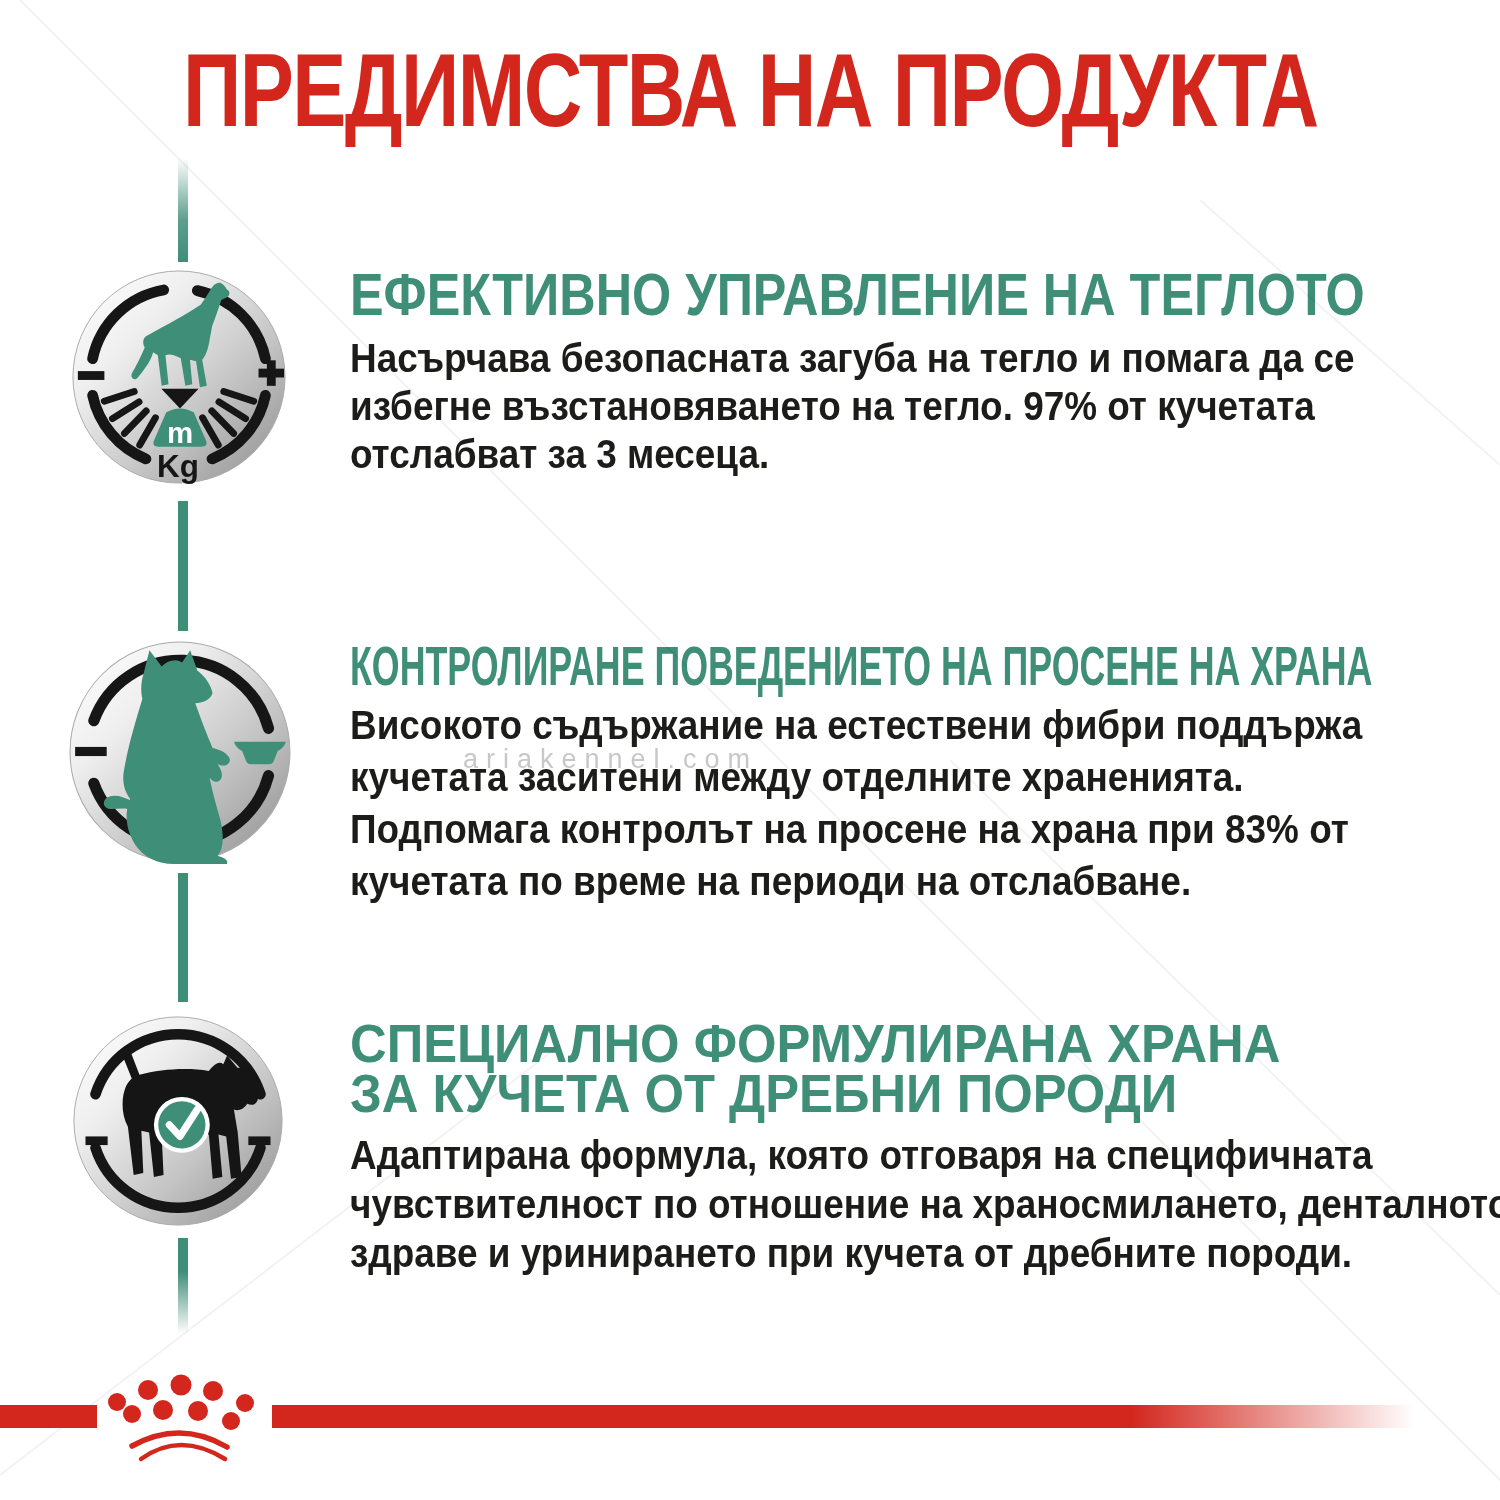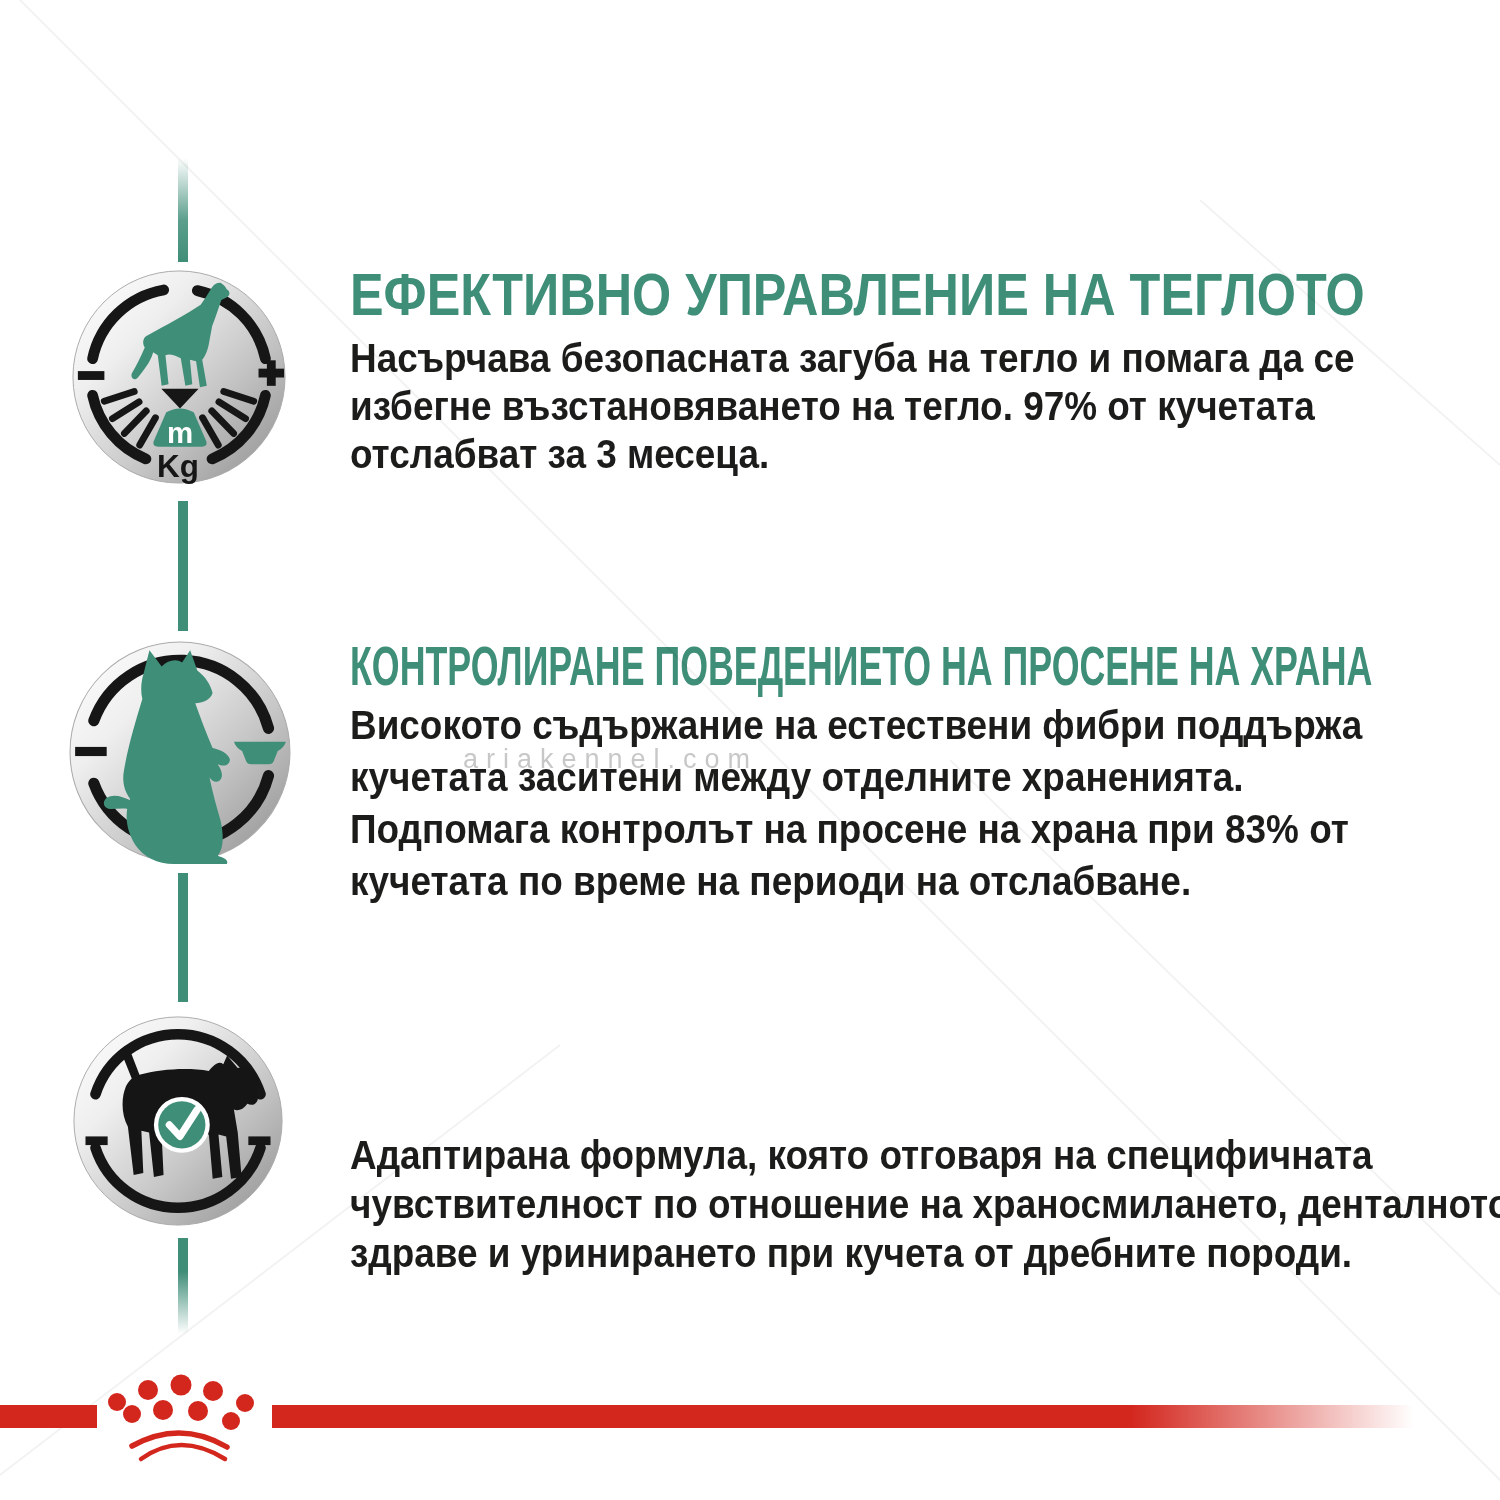--- a/index.html
+++ b/index.html
@@ -38,20 +38,23 @@
   .crown{position:absolute;left:95px;top:1368px;width:170px;height:105px;}
   .sitemark{position:absolute;left:463px;top:744px;font-family:Liberation Sans, sans-serif;
             font-size:27px;letter-spacing:8px;color:#9b9b9b;opacity:.55;white-space:nowrap;}
   .diag{position:absolute;left:0;top:0;width:1500px;height:1500px;pointer-events:none;}
 </style>
 </head>
 <body>
 
 <div class="page">
 
+  <h1 class="title">
+    <span class="cond t-title">ПРЕДИМСТВА НА ПРОДУКТА</span>
+  </h1>
 
   <div class="tl-seg seg1"></div>
   <div class="tl-seg seg2"></div>
   <div class="tl-seg seg3"></div>
   <div class="tl-seg seg4"></div>
 
   <svg class="badge bdg1" viewBox="0 0 220 220">
     <defs>
       <linearGradient id="metal1" x1="0" y1="0" x2="1" y2="1">
         <stop offset="0" stop-color="#ffffff"></stop>
@@ -150,20 +153,24 @@
   <h2 class="heading h-left h2s">
     <span class="cond">КОНТРОЛИРАНЕ ПОВЕДЕНИЕТО НА ПРОСЕНЕ НА ХРАНА</span>
   </h2>
   <div class="bodyblock b2">
     <div>Високото съдържание на естествени фибри поддържа</div>
     <div>кучетата заситени между отделните храненията.</div>
     <div>Подпомага контролът на просене на храна при 83% от</div>
     <div>кучетата по време на периоди на отслабване.</div>
   </div>
 
+  <h2 class="heading h-left h3s">
+    <span class="cond">СПЕЦИАЛНО ФОРМУЛИРАНА ХРАНА</span><br>
+    <span class="cond">ЗА КУЧЕТА ОТ ДРЕБНИ ПОРОДИ</span>
+  </h2>
   <div class="bodyblock b3">
     <div>Адаптирана формула, която отговаря на специфичната</div>
     <div>чувствителност по отношение на храносмилането, денталното</div>
     <div>здраве и уринирането при кучета от дребните породи.</div>
   </div>
 
   <div class="sitemark">ariakennel.com</div>
 
   <svg class="diag" viewBox="0 0 1500 1500">
     <g stroke="#000000" stroke-opacity="0.05" stroke-width="2">

